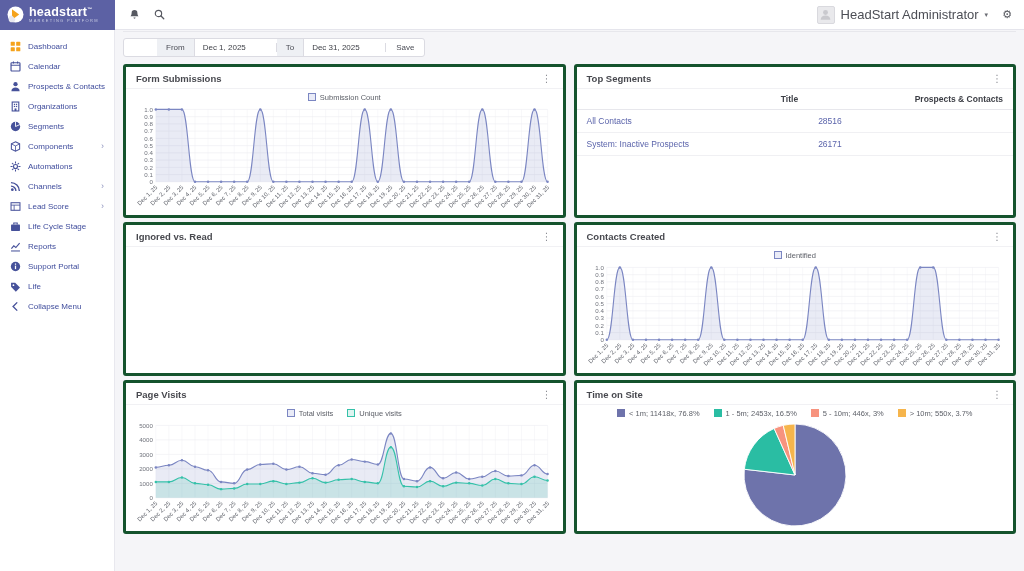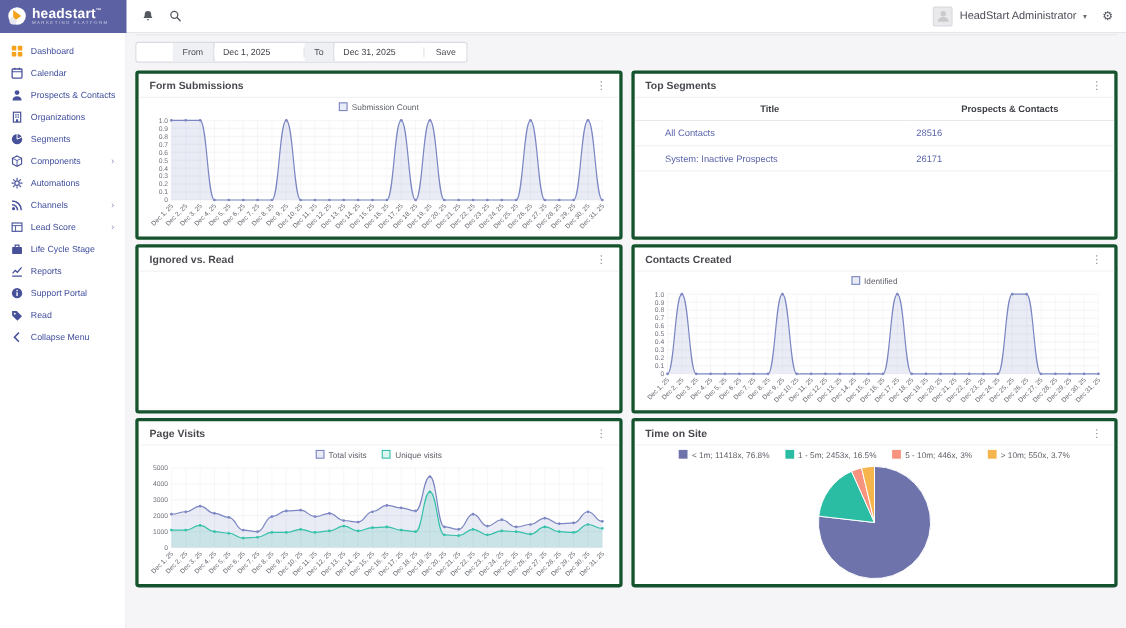--- a/index.html
+++ b/index.html
@@ -16,21 +16,21 @@
     gap:5px; padding:0 7px; flex:none; cursor:pointer; }
   .logo-txt { line-height:1; color:#fff; }
   .logo-name { font-size:12.5px; font-weight:bold; letter-spacing:.2px; }
   .logo-name sup { font-size:5px; }
   .logo-tag { font-size:4px; letter-spacing:1.3px; color:#c7cae2; margin-top:1px; }
   .tb-icons { display:flex; align-items:center; gap:14px; margin-left:14px; color:#565860; }
   .tb-icon { cursor:pointer; display:flex; }
   .tb-right { margin-left:auto; display:flex; align-items:center; gap:6px; padding-right:12px; }
   .avatar { width:18px; height:18px; background:#e9e9ec; border:1px solid #d9d9de; border-radius:2px;
     display:flex; align-items:center; justify-content:center; }
-  .user-name { font-size:10px; color:#4c4e55; cursor:pointer; }
+  .user-name { font-size:13px; color:#4c4e55; cursor:pointer; }
   .caret { font-size:7px; color:#6b6d74; }
   .gear-glyph { font-size:11px; color:#55575e; cursor:pointer; margin-left:8px; }
   
   .sidebar { position:fixed; top:30px; left:0; bottom:0; width:115px; background:#fff;
     border-right:1px solid #e8e8ee; padding-top:6px; z-index:10; }
   .sb-item { display:flex; align-items:center; gap:7px; height:20px; padding:0 10px;
     font-size:8px; color:#3f4c9c; cursor:pointer; white-space:nowrap; }
   .sb-item .i { width:11px; height:11px; flex:none; color:#46519a; display:flex; }
   .sb-item .i svg { width:11px; height:11px; }
   .sb-item.orange .i { color:#f5a31c; }
@@ -64,24 +64,24 @@
   .panel h2 { font-size:9.5px; font-weight:bold; color:#48494f; margin:0; }
   .dots { color:#8b8d94; font-size:10px; line-height:1; cursor:pointer; padding:0 1px; }
   .panel-body { flex:1; padding:2px 6px 2px; position:relative; overflow:hidden; }
   .legend { display:flex; justify-content:center; align-items:center; gap:14px; height:13px; }
   .lg-item { display:flex; align-items:flex-start; font-size:7.5px; color:#5e6169; cursor:pointer; }
   .lg-sq { width:8px; height:8px; margin-right:4px; flex:none; }
   .pie-wrap { display:flex; justify-content:center; }
   
   .seg-body { padding:0; }
   table.seg { width:100%; border-collapse:collapse; font-size:8.5px; }
-  table.seg th { text-align:center; font-weight:bold; color:#3c3e45; padding:5px 10px;
+  table.seg th { text-align:right; font-weight:bold; color:#3c3e45; padding:5px 10px;
     border-bottom:1px solid #e7e7ec; }
   table.seg td { padding:6px 10px; border-bottom:1px solid #f0f0f3; color:#5b64ab; }
-  table.seg a { color:#5b64ab; text-decoration:none; cursor:pointer;margin-left:18px; }
+  table.seg a { color:#5b64ab; text-decoration:none; cursor:pointer; }
   svg text { font-family:"Liberation Sans", sans-serif; }
 </style>
 </head>
 <body>
 
 <div class="topbar">
   <div class="logo">
     <span style="display:flex;">
       <svg width="17" height="17" viewBox="0 0 17 17">
         <circle cx="8.5" cy="8.5" r="8" fill="#ffffff"></circle>
@@ -243,21 +243,21 @@
         </span>
         <span>Support Portal</span>
       </div>
       <div class="sb-item">
         <span class="i">
           <svg viewBox="0 0 16 16">
             <path d="M1.5 2.5h6l7 7-6 6-7-7z" fill="currentColor"></path>
             <circle cx="5" cy="6" r="1.3" fill="#ffffff"></circle>
           </svg>
         </span>
-        <span>Read</span>
+        <span>Life</span>
       </div>
       <div class="sb-item">
         <span class="i">
           <svg viewBox="0 0 16 16">
             <path d="M10.5 2L4.5 8l6 6" fill="none" stroke="currentColor" stroke-width="2"></path>
           </svg>
         </span>
         <span>Collapse Menu</span>
       </div>
     </div>

